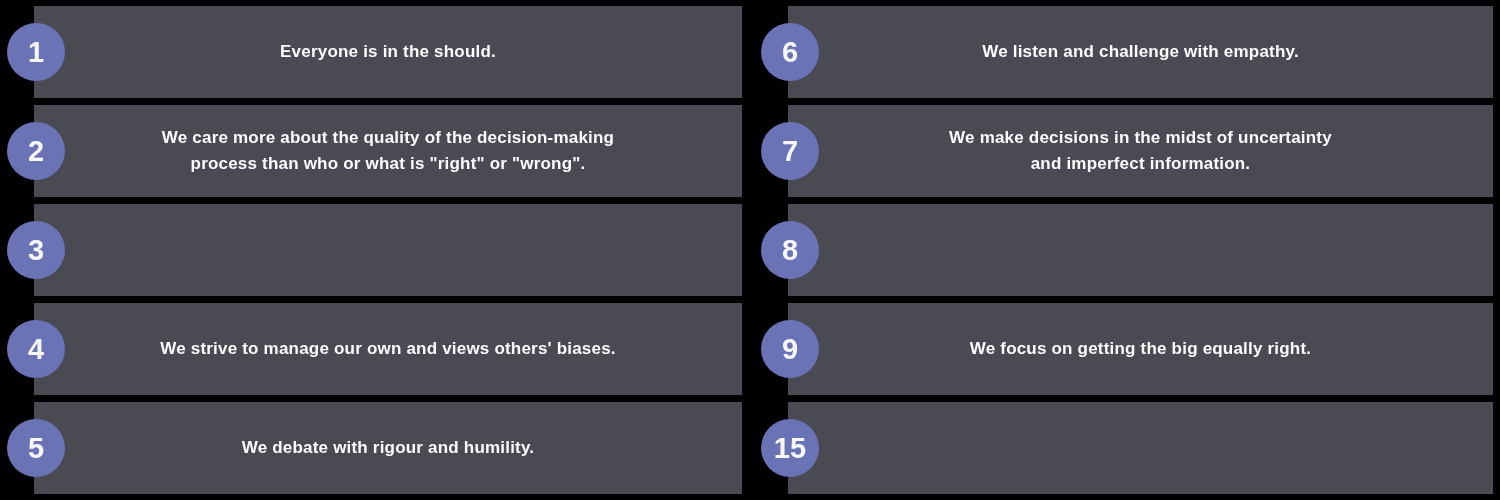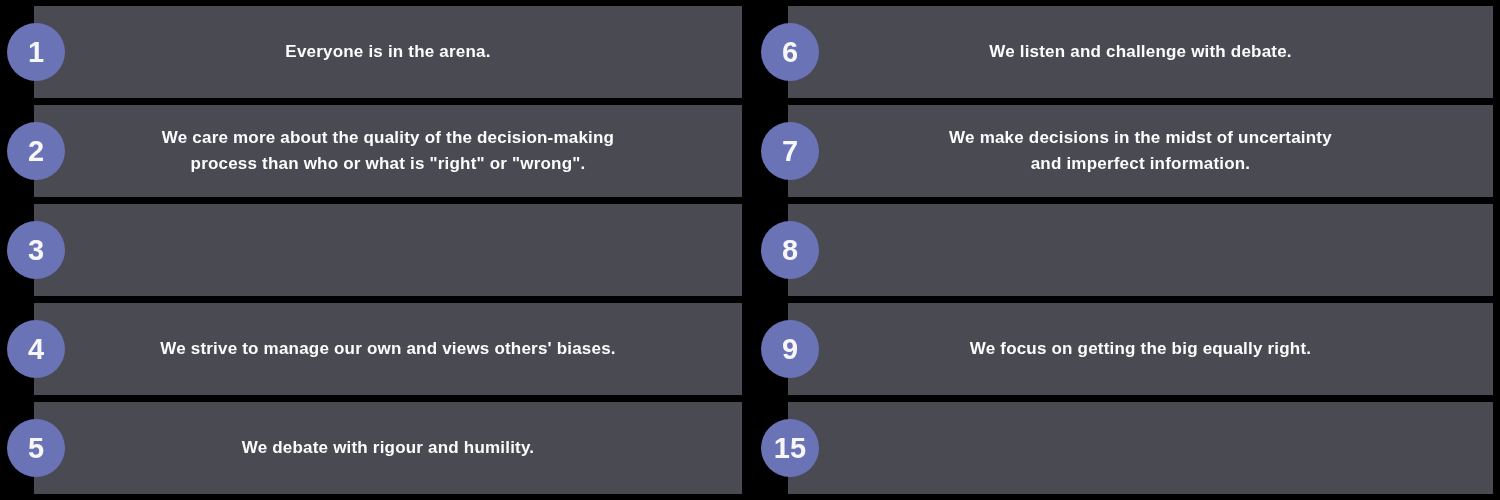--- a/index.html
+++ b/index.html
@@ -74,21 +74,21 @@
 </head>
 <body>
 
 <div class="board">
 
   <div class="col col-left">
     <div class="card">
       <div class="badge">
           <span>1</span>
         </div>
-      <div class="principle">Everyone is in the arena.</div>
+      <div class="principle">Everyone is in the should.</div>
     </div>
     <div class="card">
       <div class="badge">
           <span>2</span>
         </div>
       <div class="principle">We care more about the quality of the decision-making
 process than who or what is "right" or "wrong".</div>
     </div>
     <div class="card">
       <div class="badge">
@@ -107,21 +107,21 @@
         </div>
       <div class="principle">We debate with rigour and humility.</div>
     </div>
   </div>
 
   <div class="col col-right">
     <div class="card">
       <div class="badge">
           <span>6</span>
         </div>
-      <div class="principle">We listen and challenge with debate.</div>
+      <div class="principle">We listen and challenge with empathy.</div>
     </div>
     <div class="card">
       <div class="badge">
           <span>7</span>
         </div>
       <div class="principle">We make decisions in the midst of uncertainty
 and imperfect information.</div>
     </div>
     <div class="card">
       <div class="badge">

